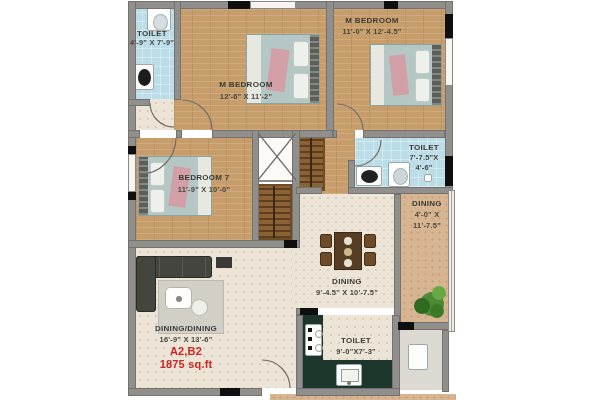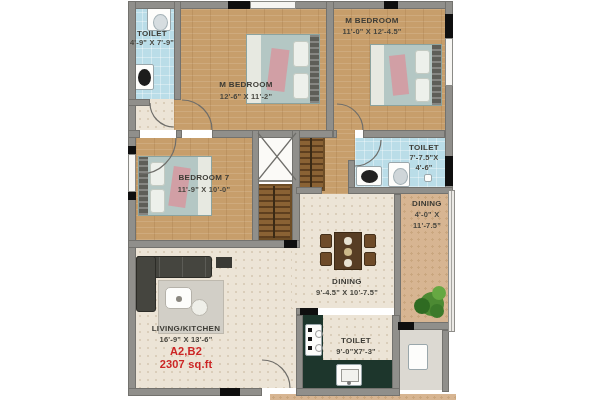--- a/index.html
+++ b/index.html
@@ -215,20 +215,20 @@
   <div class="lbl rname" style="left:204px;top:177px;">BEDROOM 7</div>
   <div class="lbl rdim" style="left:204px;top:189px;">11'-9" X 10'-0"</div>
   <div class="lbl rname" style="left:424px;top:147px;">TOILET</div>
   <div class="lbl rdim" style="left:424px;top:157px;">7'-7.5"X</div>
   <div class="lbl rdim" style="left:424px;top:167px;">4'-6"</div>
   <div class="lbl rname" style="left:427px;top:203px;">DINING</div>
   <div class="lbl rdim" style="left:427px;top:214px;">4'-0" X</div>
   <div class="lbl rdim" style="left:427px;top:225px;">11'-7.5"</div>
   <div class="lbl rname" style="left:347px;top:281px;">DINING</div>
   <div class="lbl rdim" style="left:347px;top:292px;">9'-4.5" X 10'-7.5"</div>
-  <div class="lbl rname" style="left:186px;top:328px;">LIVING/KITCHEN</div>
+  <div class="lbl rname" style="left:186px;top:328px;">DINING/DINING</div>
   <div class="lbl rdim" style="left:186px;top:339px;">16'-9" X 13'-6"</div>
   <div class="lbl red" style="left:186px;top:351px;">A2,B2</div>
-  <div class="lbl red" style="left:186px;top:364px;">2307 sq.ft</div>
+  <div class="lbl red" style="left:186px;top:364px;">1875 sq.ft</div>
   <div class="lbl rname" style="left:356px;top:340px;">TOILET</div>
   <div class="lbl rdim" style="left:356px;top:351px;">9'-0"X7'-3"</div>
 
 </div>
 
 </body></html>

